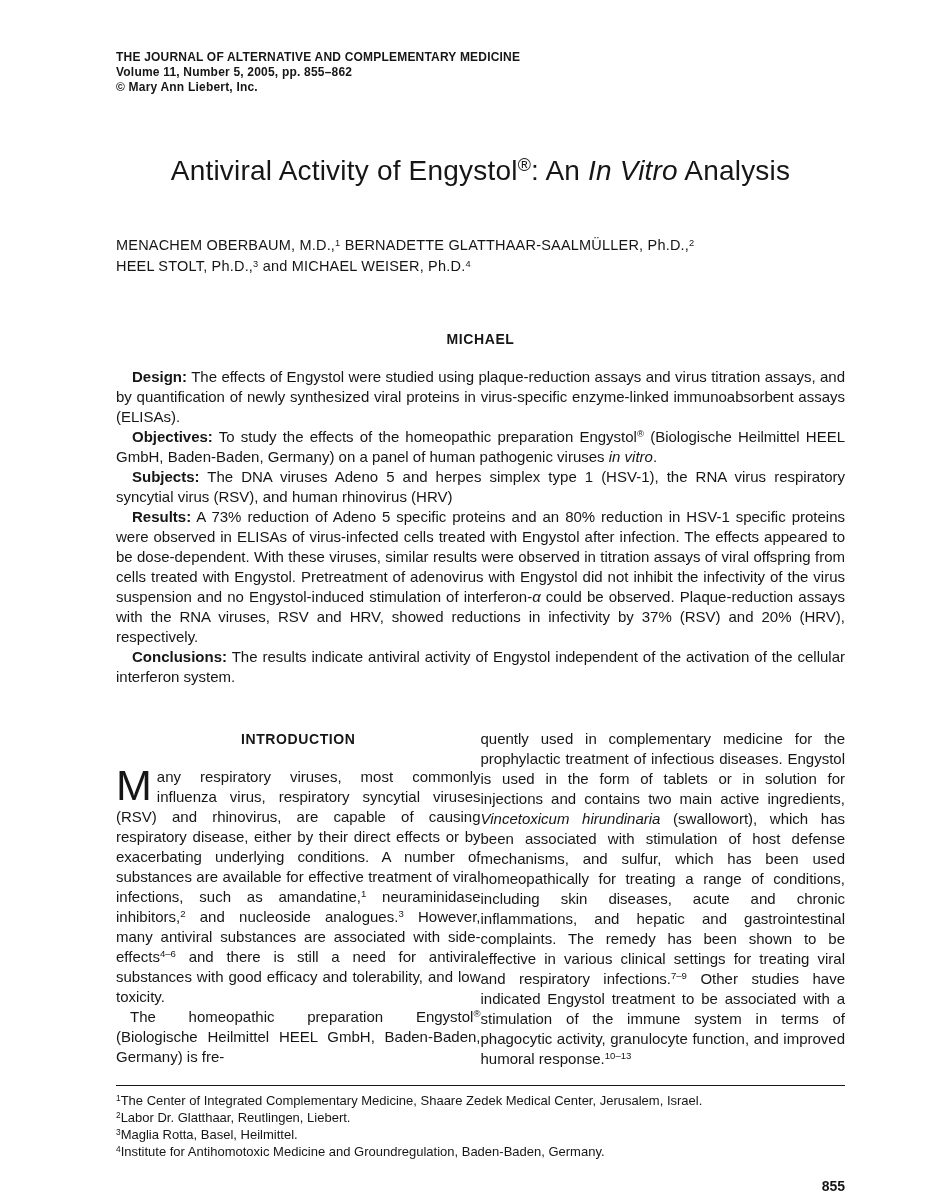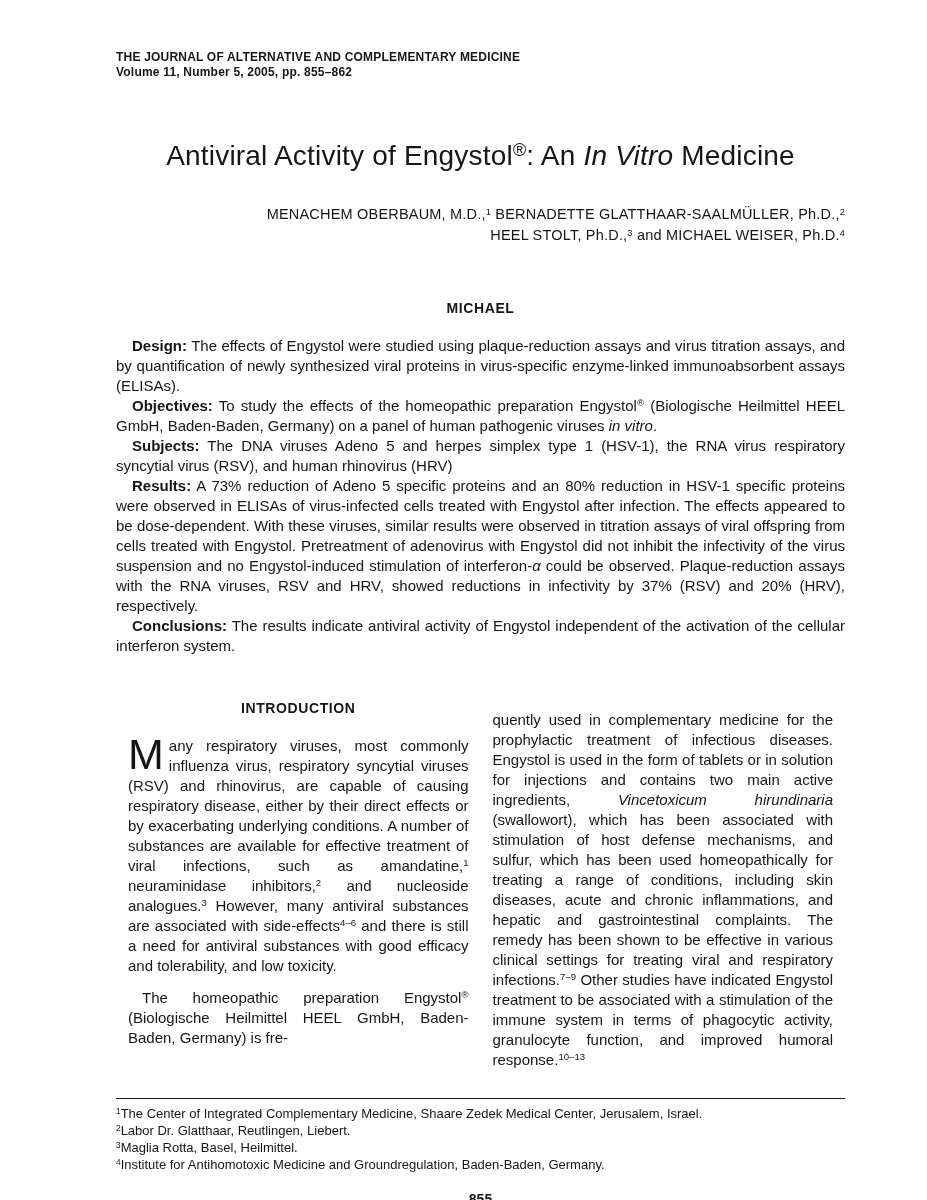--- a/index.html
+++ b/index.html
@@ -25,22 +25,22 @@
   
   h1.article-title {
     margin: 60px 0 0 0;
     font-weight: normal;
     font-size: 28px;
     text-align: center;
     letter-spacing: 0.2px;
   }
   
   .authors {
-    margin-top: 32px;
-    text-align: right;
+    margin-top: 48px;
+    text-align: left;
     font-size: 14.5px;
     line-height: 21px;
     letter-spacing: 0.2px;
   }
   
   h2.abstract-heading {
     margin: 54px 0 0 0;
     text-align: center;
     font-size: 14px;
     letter-spacing: 0.6px;
@@ -59,21 +59,21 @@
     justify-content: space-between;
   }
   .col { width: 368px; }
   h3.intro-heading {
     margin: 2px 0 20px 0;
     text-align: center;
     font-size: 14px;
     letter-spacing: 0.6px;
   }
   .col p {
-    margin: 12px;
+    margin: 0;
     font-size: 15px;
     line-height: 20px;
     text-align: justify;
   }
   .col p.indent { text-indent: 14px; }
   .dropcap {
     float: left;
     font-size: 43px;
     line-height: 35px;
     padding: 1px 5px 0 0;
@@ -91,36 +91,37 @@
     border: none;
     border-top: 1.5px solid #161616;
   }
   .footnotes p {
     margin: 0;
     font-size: 13px;
     line-height: 17px;
   }
   .page-number {
     margin-top: 18px;
-    text-align: center;
+    text-align: right;
     font-weight: bold;
     font-size: 14px;
   }
 </style>
 </head>
 <body>
 
 <div class="page">
 
   <div class="masthead">
     <div>THE JOURNAL OF ALTERNATIVE AND COMPLEMENTARY MEDICINE</div>
     <div>Volume 11, Number 5, 2005, pp. 855–862</div>
+    <div>© Mary Ann Liebert, Inc.</div>
   </div>
 
-  <h1 class="article-title"><span>Antiviral Activity of Engystol</span><sup>®</sup><span>: An </span><i>In Vitro</i><span> Medicine</span></h1>
+  <h1 class="article-title"><span>Antiviral Activity of Engystol</span><sup>®</sup><span>: An </span><i>In Vitro</i><span> Analysis</span></h1>
 
   <div class="authors">
     <div><span>MENACHEM OBERBAUM, M.D.,</span><sup>1</sup><span> BERNADETTE GLATTHAAR-SAALMÜLLER, Ph.D.,</span><sup>2</sup></div>
     <div><span>HEEL STOLT, Ph.D.,</span><sup>3</sup><span> and MICHAEL WEISER, Ph.D.</span><sup>4</sup></div>
   </div>
 
   <h2 class="abstract-heading">MICHAEL</h2>
 
   <section class="abstract">
     <p><b>Design:</b><span> The effects of Engystol were studied using plaque-reduction assays and virus titration assays, and by quantification of newly synthesized viral proteins in virus-specific enzyme-linked immunoabsorbent assays (ELISAs).</span></p>

